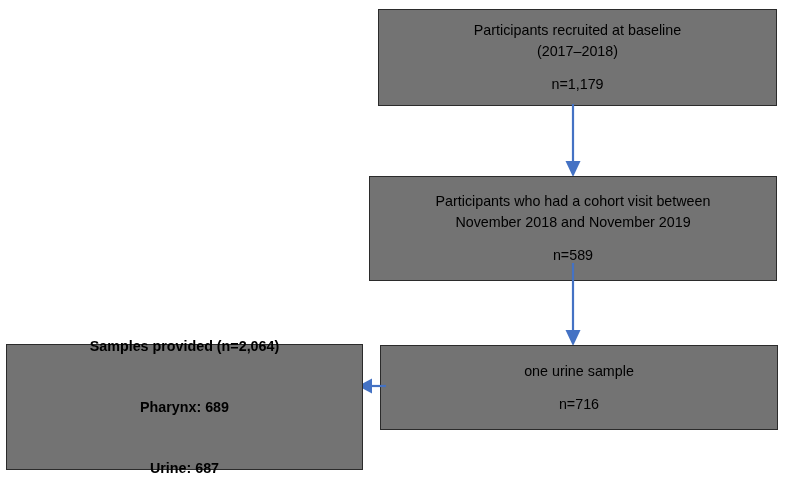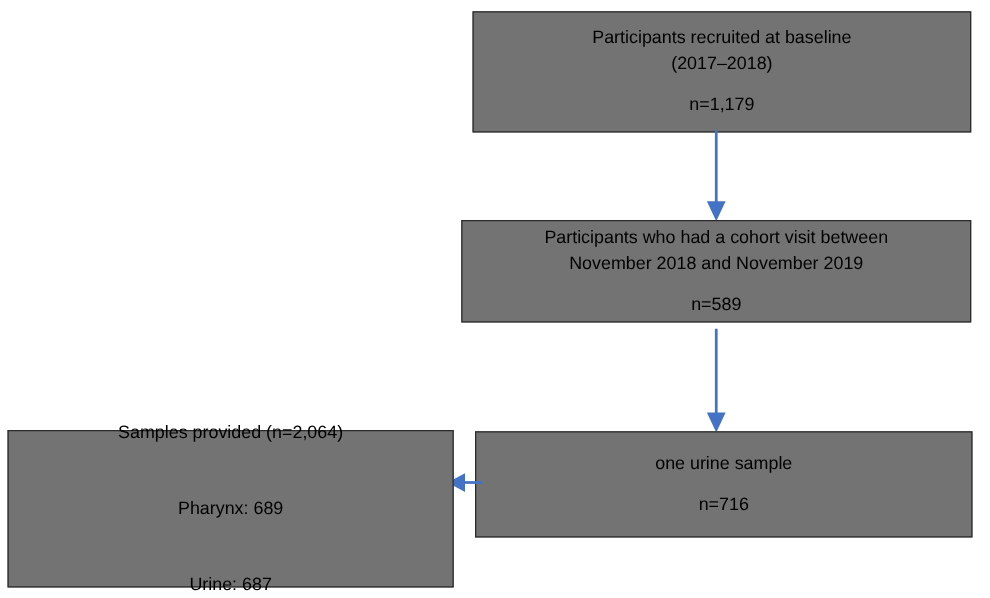--- a/index.html
+++ b/index.html
@@ -45,24 +45,25 @@
 
   
   .node-line.count-line {
     margin-top: 12px;
   }
 
   
   .node-box.summary .node-line {
     margin: 16px;
     line-height: 29px;
+    font-weight: bold;
   }
 
   #box-baseline     { left: 378px; top: 9px;   width: 399px; height: 97px; }
-  #box-cohort-visit { left: 369px; top: 176px; width: 408px; height: 82px; }
+  #box-cohort-visit { left: 369px; top: 176px; width: 408px; height: 105px; }
   #box-provided     { left: 380px; top: 345px; width: 398px; height: 85px; }
   #box-samples      { left: 6px;   top: 344px; width: 357px; height: 126px; }
 
   
   .connector {
     position: absolute;
     overflow: visible;
   }
   .connector svg { display: block; overflow: visible; }
 

